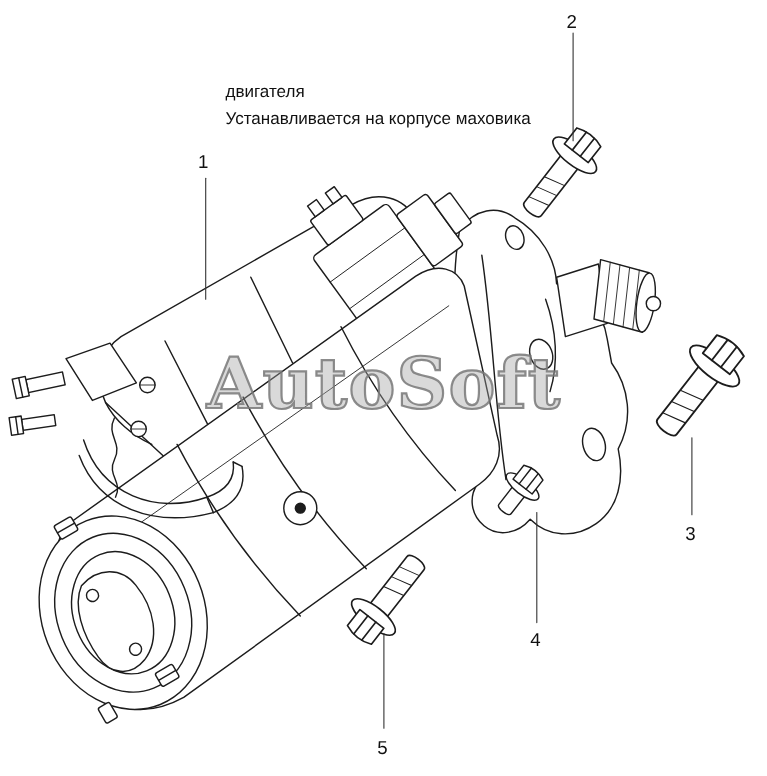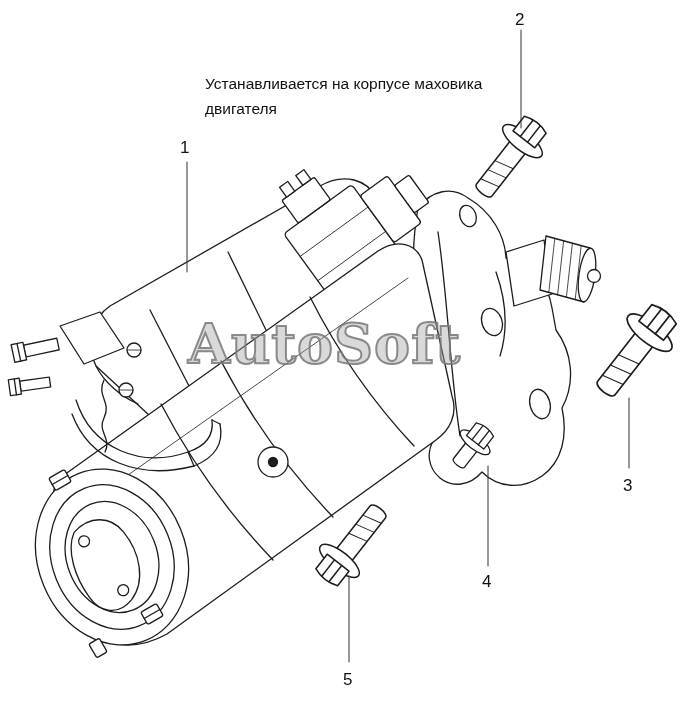--- a/index.html
+++ b/index.html
@@ -21,21 +21,21 @@
   .annotation{
     position:absolute;left:205px;top:72px;width:320px;
     font-size:15.5px;line-height:1.6;color:#111;
   }
   .callout-num{
     position:absolute;font-size:17px;color:#111;user-select:none;
   }
   .watermark{
     position:absolute;left:188px;top:312px;
     font-family:"DejaVu Serif", serif;font-weight:bold;
-    font-size:54px;letter-spacing:1px;
+    font-size:64px;letter-spacing:1px;
     color:rgba(160,160,160,0.40);
     -webkit-text-stroke:2px rgba(120,120,120,0.85);
     pointer-events:none;white-space:nowrap;
   }
 </style>
 </head>
 <body>
 
 <div class="canvas">
 
@@ -192,22 +192,22 @@
     <g>
       <line class="leader" x1="187" y1="162" x2="187" y2="272"></line>
       <line class="leader" x1="521" y1="30" x2="521" y2="128"></line>
       <line class="leader" x1="629" y1="468" x2="629" y2="398"></line>
       <line class="leader" x1="488" y1="566" x2="488" y2="466"></line>
       <line class="leader" x1="349" y1="662" x2="349" y2="576"></line>
     </g>
   </svg>
 
   <div class="annotation">
+    <div>двигателя</div>
     <div>Устанавливается на корпусе маховика</div>
-    <div>двигателя</div>
   </div>
 
   <div class="callout-num" style="left:180px;top:138px">1</div>
   <div class="callout-num" style="left:515px;top:10px">2</div>
   <div class="callout-num" style="left:623px;top:476px">3</div>
   <div class="callout-num" style="left:482px;top:572px">4</div>
   <div class="callout-num" style="left:343px;top:670px">5</div>
 
   <div class="watermark">AutoSoft</div>
 </div>

